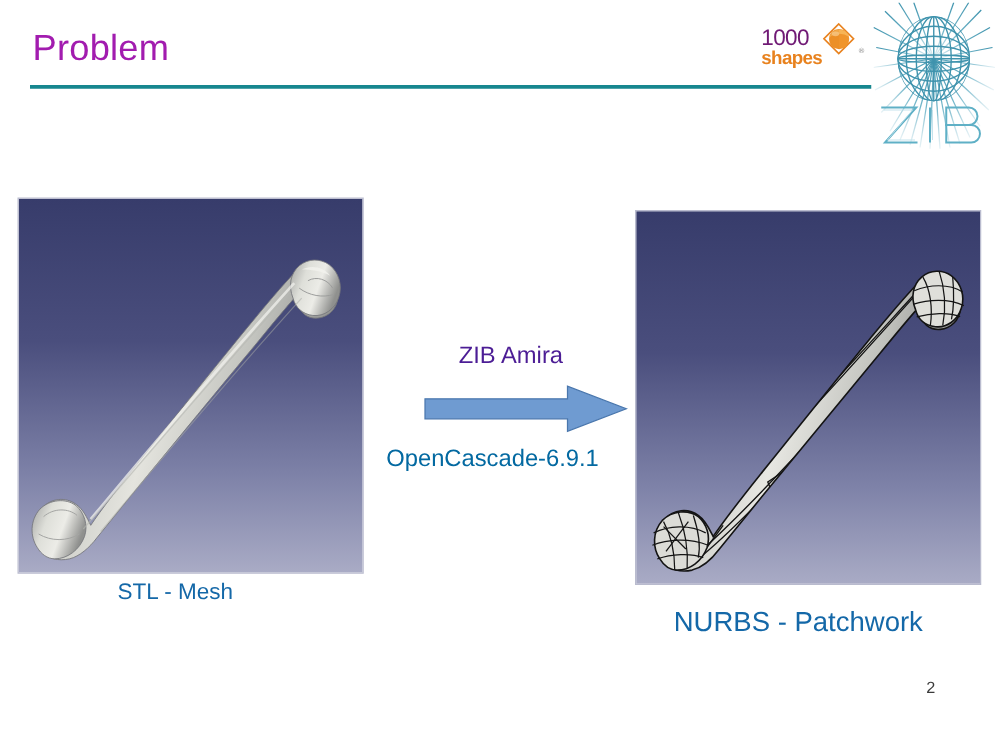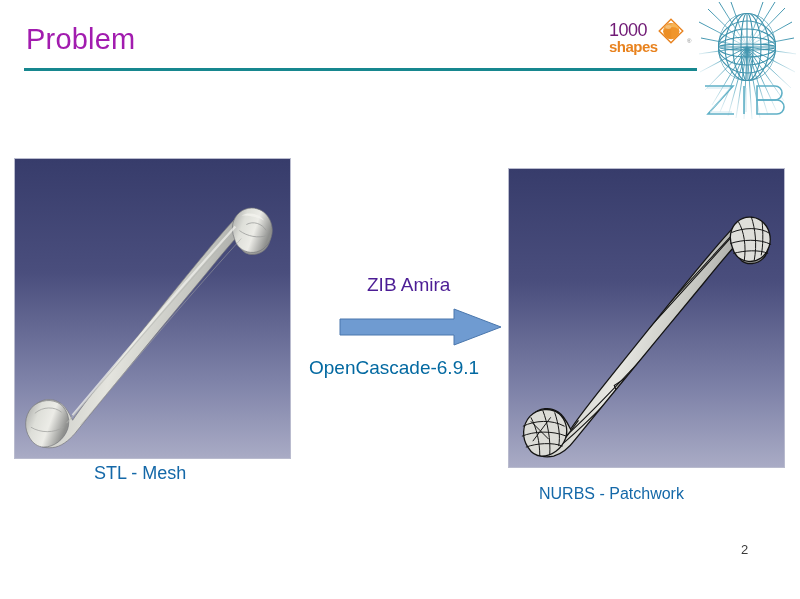--- a/index.html
+++ b/index.html
@@ -147,21 +147,21 @@
     top: 463px;
     font-size: 18px;
     color: #1468a8;
     white-space: nowrap;
     margin-left: 24px;
   }
   #caption-nurbs {
     position: absolute;
     left: 539px;
     top: 485px;
-    font-size: 16px;
+    font-size: 22px;
     color: #1468a8;
     white-space: nowrap;
   }
 
   
   #page-number {
     position: absolute;
     left: 741px;
     top: 542px;
     font-size: 13px;

